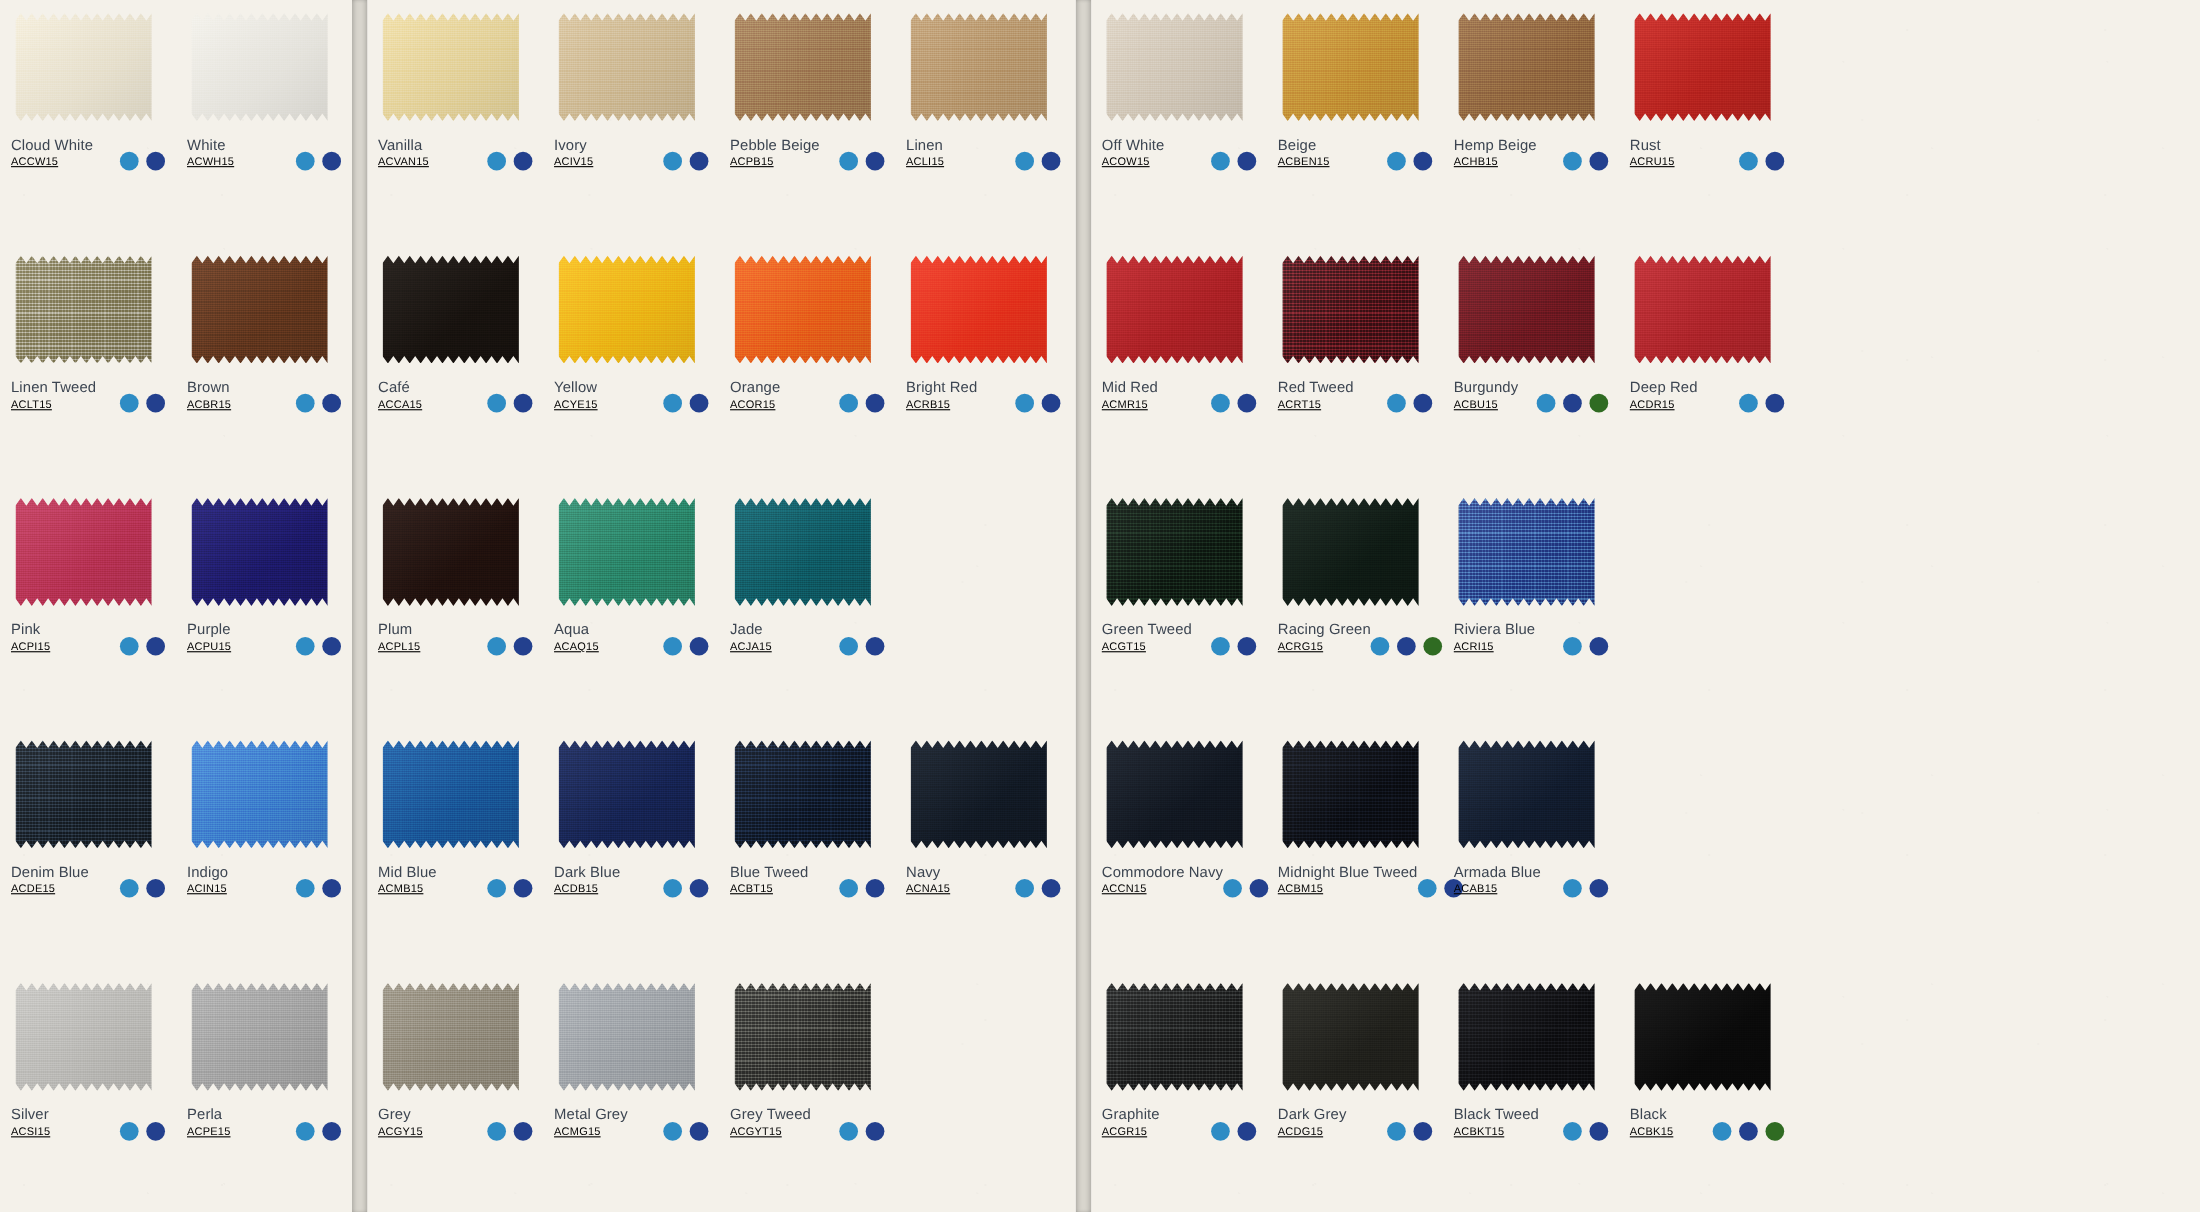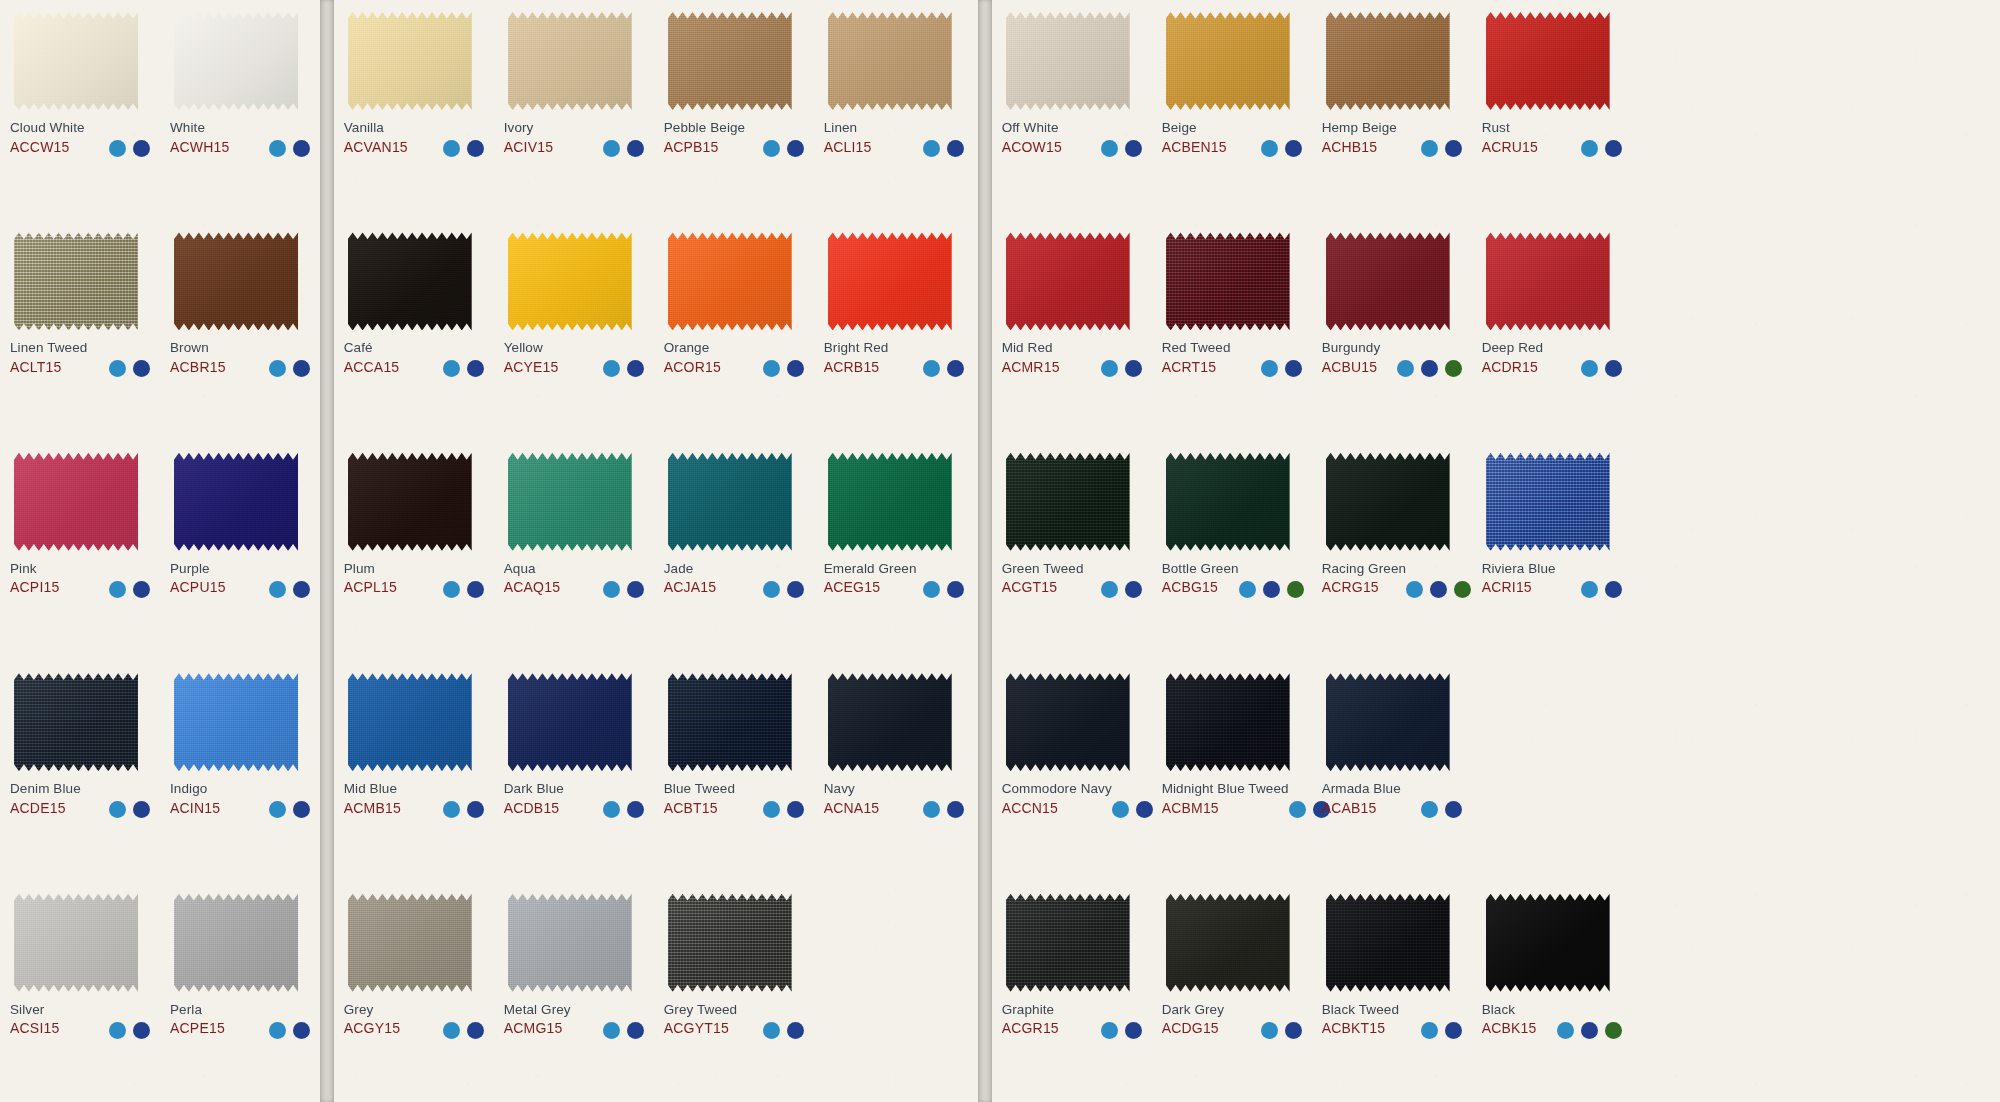--- a/index.html
+++ b/index.html
@@ -95,21 +95,21 @@
   .meta{
     margin-top:9px;
     display:flex;align-items:flex-end;justify-content:space-between;
     padding-right:10px;
   }
   .names{display:flex;flex-direction:column;}
   .cname{
     font-size:13.5px;color:#3c4551;line-height:1.38;letter-spacing:.1px;white-space:nowrap;
   }
   .ccode{
-    font-size:14px;color:#7f1d1d;line-height:1.38;letter-spacing:.2px;
+    font-size:10px;color:#000000;line-height:1.38;letter-spacing:.2px;text-decoration:underline;
   }
   .dots{display:flex;align-items:center;gap:7px;margin-top:19px;}
   .dot{width:17px;height:17px;border-radius:50%;display:block;}
   
   .swatch.dark .shade{
     background:linear-gradient(140deg, rgba(255,255,255,.07), rgba(0,0,0,.10) 60%, rgba(0,0,0,.18));
   }
 </style>
 </head>
 <body>
@@ -510,38 +510,20 @@
               <div class="names">
                 <div class="cname">Jade</div>
                 <div class="ccode">ACJA15</div>
               </div>
               <div class="dots">
                 <span class="dot" style="background: rgb(46, 140, 196);"></span>
                 <span class="dot" style="background: rgb(35, 64, 142);"></span>
               </div>
             </div>
           </div>
-          <div class="cell">
-            <div class="sw-wrap">
-              <div class="swatch dark" style="background: rgb(10, 108, 68);">
-                <div class="weave"></div>
-                <div class="shade"></div>
-              </div>
-            </div>
-            <div class="meta">
-              <div class="names">
-                <div class="cname">Emerald Green</div>
-                <div class="ccode">ACEG15</div>
-              </div>
-              <div class="dots">
-                <span class="dot" style="background: rgb(46, 140, 196);"></span>
-                <span class="dot" style="background: rgb(35, 64, 142);"></span>
-              </div>
-            </div>
-          </div>
         </div>
         <div class="row">
           <div class="cell">
             <div class="sw-wrap">
               <div class="swatch dark" style="background: rgb(27, 95, 168);">
                 <div class="weave"></div>
                 <div class="shade"></div>
               </div>
             </div>
             <div class="meta">
@@ -835,39 +817,20 @@
                 <div class="ccode">ACGT15</div>
               </div>
               <div class="dots">
                 <span class="dot" style="background: rgb(46, 140, 196);"></span>
                 <span class="dot" style="background: rgb(35, 64, 142);"></span>
               </div>
             </div>
           </div>
           <div class="cell">
             <div class="sw-wrap">
-              <div class="swatch dark" style="background: rgb(15, 44, 32);">
-                <div class="weave"></div>
-                <div class="shade"></div>
-              </div>
-            </div>
-            <div class="meta">
-              <div class="names">
-                <div class="cname">Bottle Green</div>
-                <div class="ccode">ACBG15</div>
-              </div>
-              <div class="dots">
-                <span class="dot" style="background: rgb(46, 140, 196);"></span>
-                <span class="dot" style="background: rgb(35, 64, 142);"></span>
-                <span class="dot" style="background: rgb(47, 107, 34);"></span>
-              </div>
-            </div>
-          </div>
-          <div class="cell">
-            <div class="sw-wrap">
               <div class="swatch dark" style="background: rgb(16, 29, 22);">
                 <div class="weave"></div>
                 <div class="shade"></div>
               </div>
             </div>
             <div class="meta">
               <div class="names">
                 <div class="cname">Racing Green</div>
                 <div class="ccode">ACRG15</div>
               </div>

